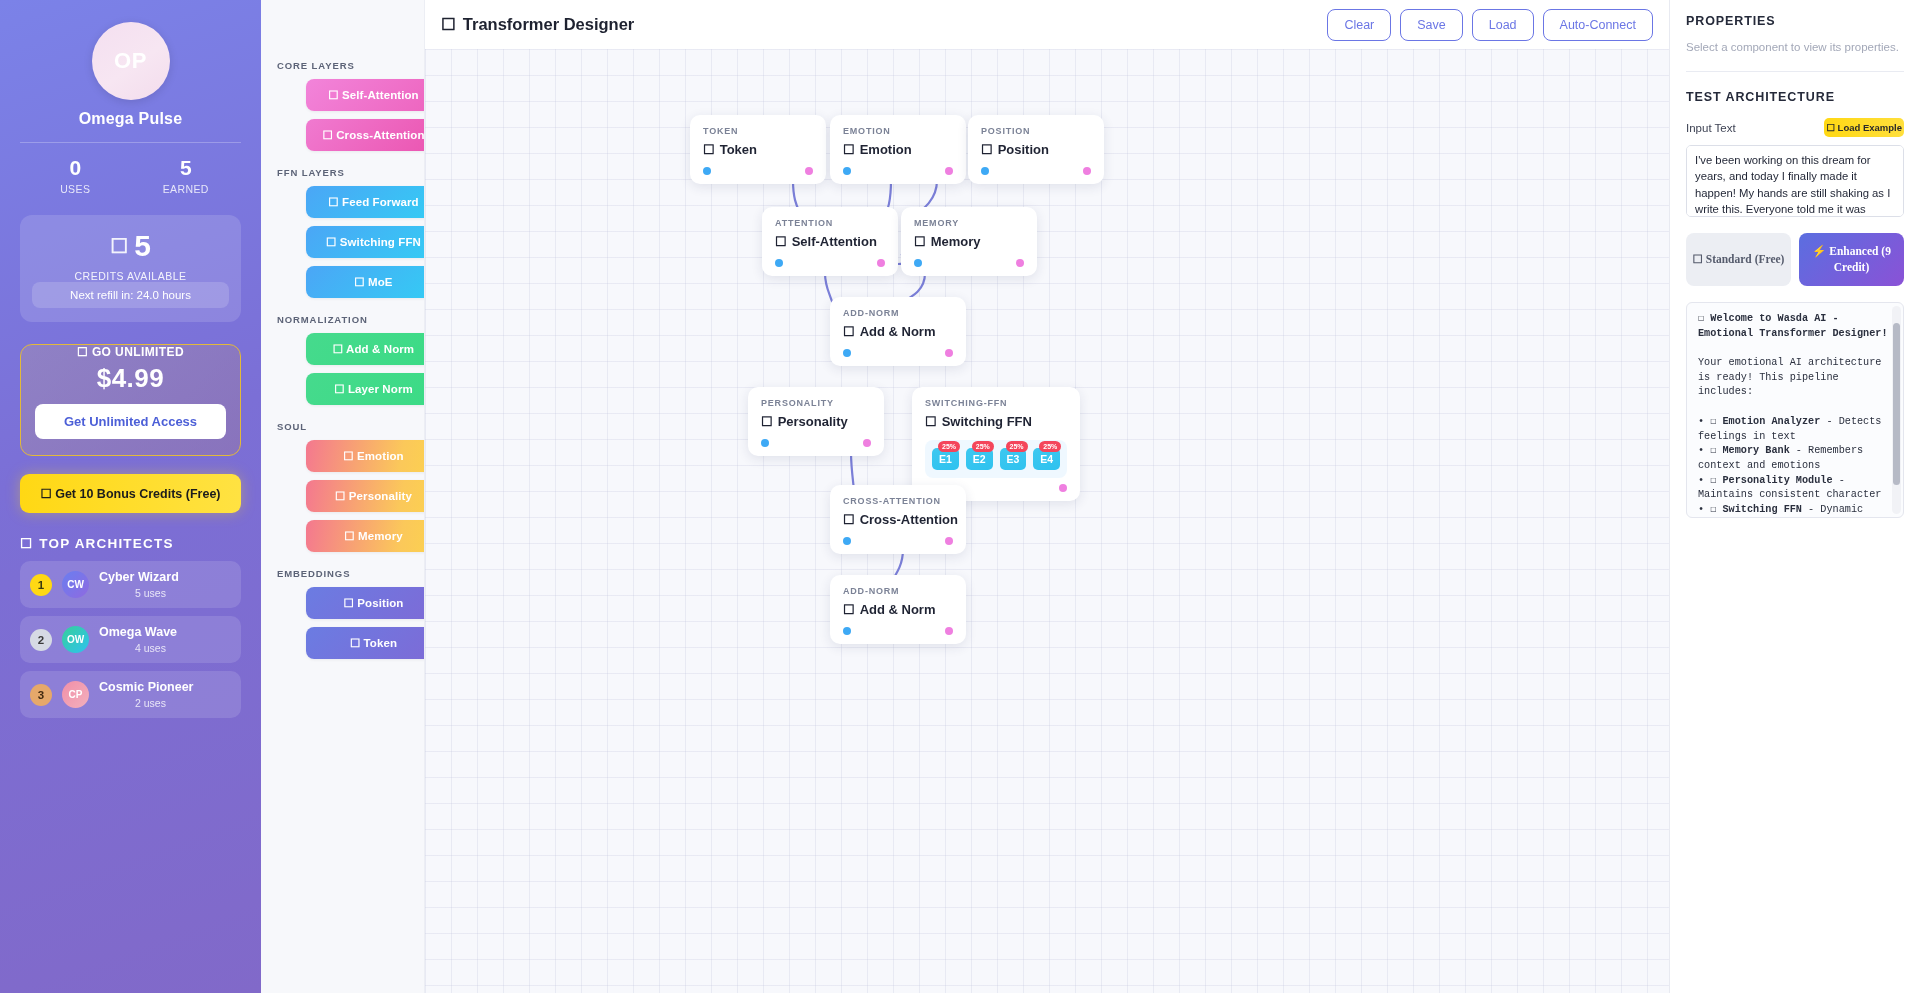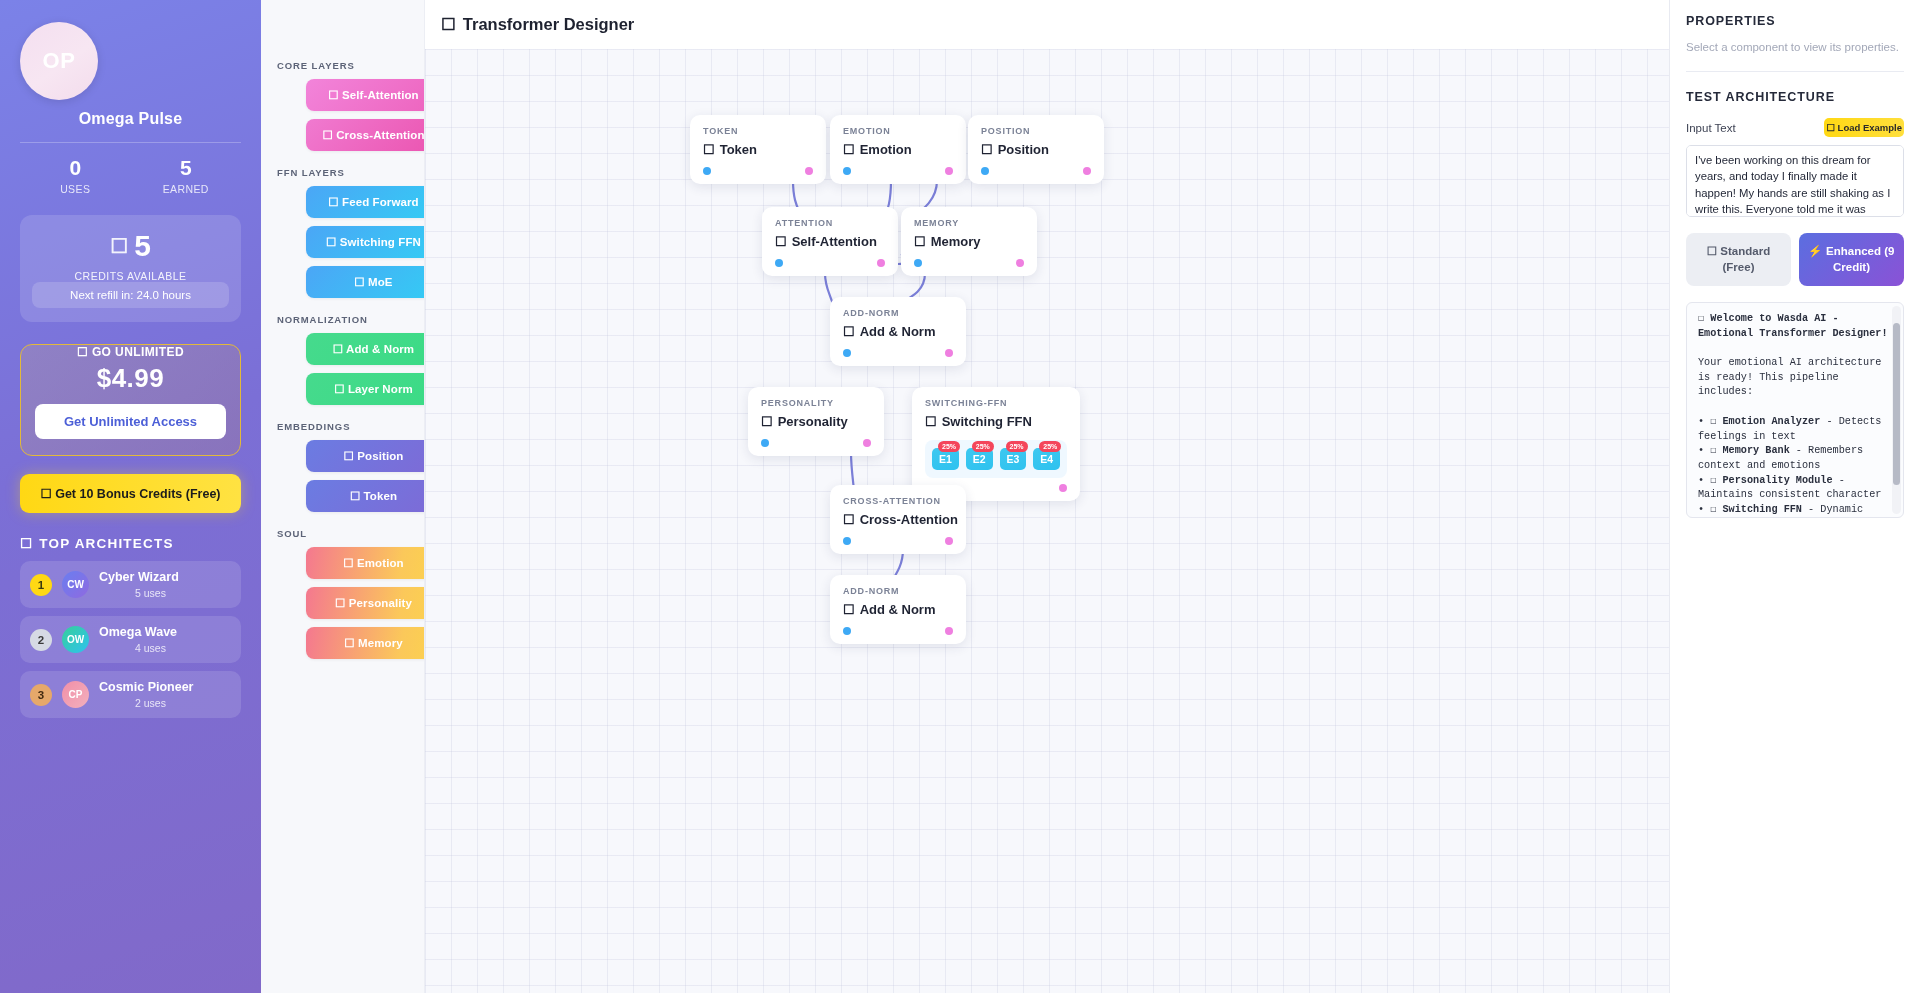--- a/index.html
+++ b/index.html
@@ -11,21 +11,21 @@
   }
   .app { display: flex; width: 1920px; height: 993px; }
 
   
   .sidebar {
     width: 261px; flex: 0 0 261px; height: 993px;
     background: linear-gradient(160deg, #7b82e8 0%, #7b6fd6 45%, #8169c9 100%);
     color: #fff; padding: 18px 20px 0 20px;
     overflow: hidden; position: relative;
   }
-  .avatar-wrap { display:flex; justify-content:flex-start; margin-top: 4px; }
+  .avatar-wrap { display:flex; justify-content:center; margin-top: 4px; }
   .avatar {
     width: 78px; height: 78px; border-radius: 50%;
     background: linear-gradient(145deg,#f4dff0 0%, #f7e6f2 55%, #f3dcec 100%);
     display:flex; align-items:center; justify-content:center;
     font-size: 22px; font-weight: 700; color:#fff;
     box-shadow: 0 2px 10px rgba(0,0,0,.12);
     letter-spacing: .5px;
   }
   .profile-name {
     text-align:center; font-size:16px; font-weight:700; margin-top:10px;
@@ -200,21 +200,21 @@
     padding: 4px 2px; font-family: inherit;
   }
   .ta-wrap { margin-top: 8px; position:relative; }
   textarea.inp-text {
     width: 100%; height: 72px; resize:none;
     border: 1px solid #dcdfe8; border-radius: 5px;
     font-family: inherit; font-size: 11.3px; line-height: 1.45;
     color:#1e2333; padding: 6px 8px; outline:none;
     background:#fff;
   }
-  .mode-row { display:flex; gap:8px; margin-top: 12px; }
+  .mode-row { display:flex; gap:8px; margin-top: 12px; font-family: Liberation Serif, serif; }
   .mode-btn {
     flex:1; border-radius: 8px; border:none; cursor:pointer;
     font-size: 11.5px; font-weight:700; padding: 11px 4px; line-height:1.35;
     font-family: inherit;
   }
   .mode-std { background:#eceef3; color:#555b6c; }
   .mode-enh { background: linear-gradient(135deg,#5b6ee0,#8a52d6); color:#fff; }
   .chat-box {
     margin-top: 16px; border: 1px solid #e4e6ee; border-radius: 6px;
     background:#fbfcfe; height: 216px; overflow: hidden; position:relative;
@@ -346,53 +346,59 @@
         <span>☐</span>
         <span>Add &amp; Norm</span>
       </button>
       <button class="pal-btn" style="background:linear-gradient(135deg,#46da8d,#3bdb85)">
         <span>☐</span>
         <span>Layer Norm</span>
       </button>
     </div>
 
     <div class="pal-group">
+      <div class="pal-group-title">SOUL</div>
+      <button class="pal-btn" style="background:linear-gradient(100deg,#f4788f,#fbc85a 70%,#fcd34d)">
+        <span>☐</span>
+        <span>Emotion</span>
+      </button>
+      <button class="pal-btn" style="background:linear-gradient(100deg,#f4788f,#fbc85a 70%,#fcd34d)">
+        <span>☐</span>
+        <span>Personality</span>
+      </button>
+      <button class="pal-btn" style="background:linear-gradient(100deg,#f4788f,#fbc85a 70%,#fcd34d)">
+        <span>☐</span>
+        <span>Memory</span>
+      </button>
+    </div>
+
+    <div class="pal-group">
       <div class="pal-group-title">EMBEDDINGS</div>
       <button class="pal-btn" style="background:linear-gradient(135deg,#6b7ce2,#7e6ad6)">
         <span>☐</span>
         <span>Position</span>
       </button>
       <button class="pal-btn" style="background:linear-gradient(135deg,#6b7ce2,#7e6ad6)">
         <span>☐</span>
         <span>Token</span>
-      </button>
-    </div>
-
-    <div class="pal-group">
-      <div class="pal-group-title">SOUL</div>
-      <button class="pal-btn" style="background:linear-gradient(100deg,#f4788f,#fbc85a 70%,#fcd34d)">
-        <span>☐</span>
-        <span>Emotion</span>
-      </button>
-      <button class="pal-btn" style="background:linear-gradient(100deg,#f4788f,#fbc85a 70%,#fcd34d)">
-        <span>☐</span>
-        <span>Personality</span>
-      </button>
-      <button class="pal-btn" style="background:linear-gradient(100deg,#f4788f,#fbc85a 70%,#fcd34d)">
-        <span>☐</span>
-        <span>Memory</span>
       </button>
     </div>
   </nav>
 
   <main class="canvas-area">
     <div class="topbar">
       <div class="app-title">
         <span>☐</span>
         <span>Transformer Designer</span>
+      </div>
+      <div class="topbar-actions">
+        <button class="tb-btn">Clear</button>
+        <button class="tb-btn">Save</button>
+        <button class="tb-btn">Load</button>
+        <button class="tb-btn">Auto-Connect</button>
       </div>
     </div>
 
     <div class="canvas">
       <svg class="edges" width="100%" height="100%">
         <g fill="none" stroke="#7b7fd8" stroke-width="2.2">
           <path d="M368,131 C368,155 374,160 378,172"></path>
           <path d="M466,131 C466,155 462,162 458,172"></path>
           <path d="M512,131 C512,150 500,160 482,172"></path>
           <path d="M473,215 C490,215 486,210 476,205"></path>

